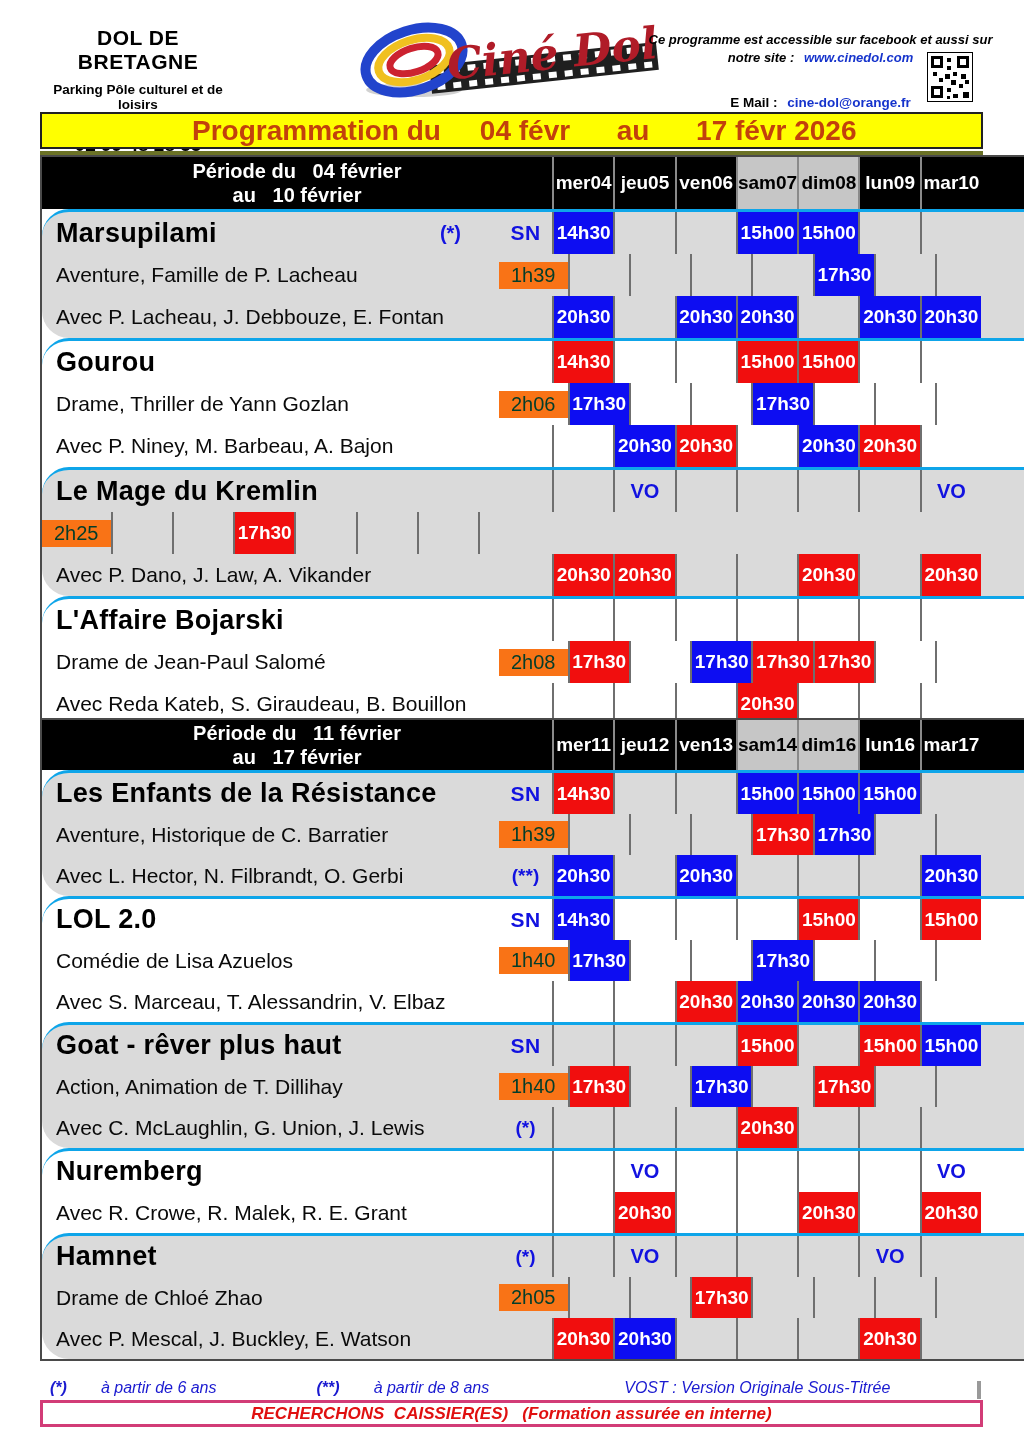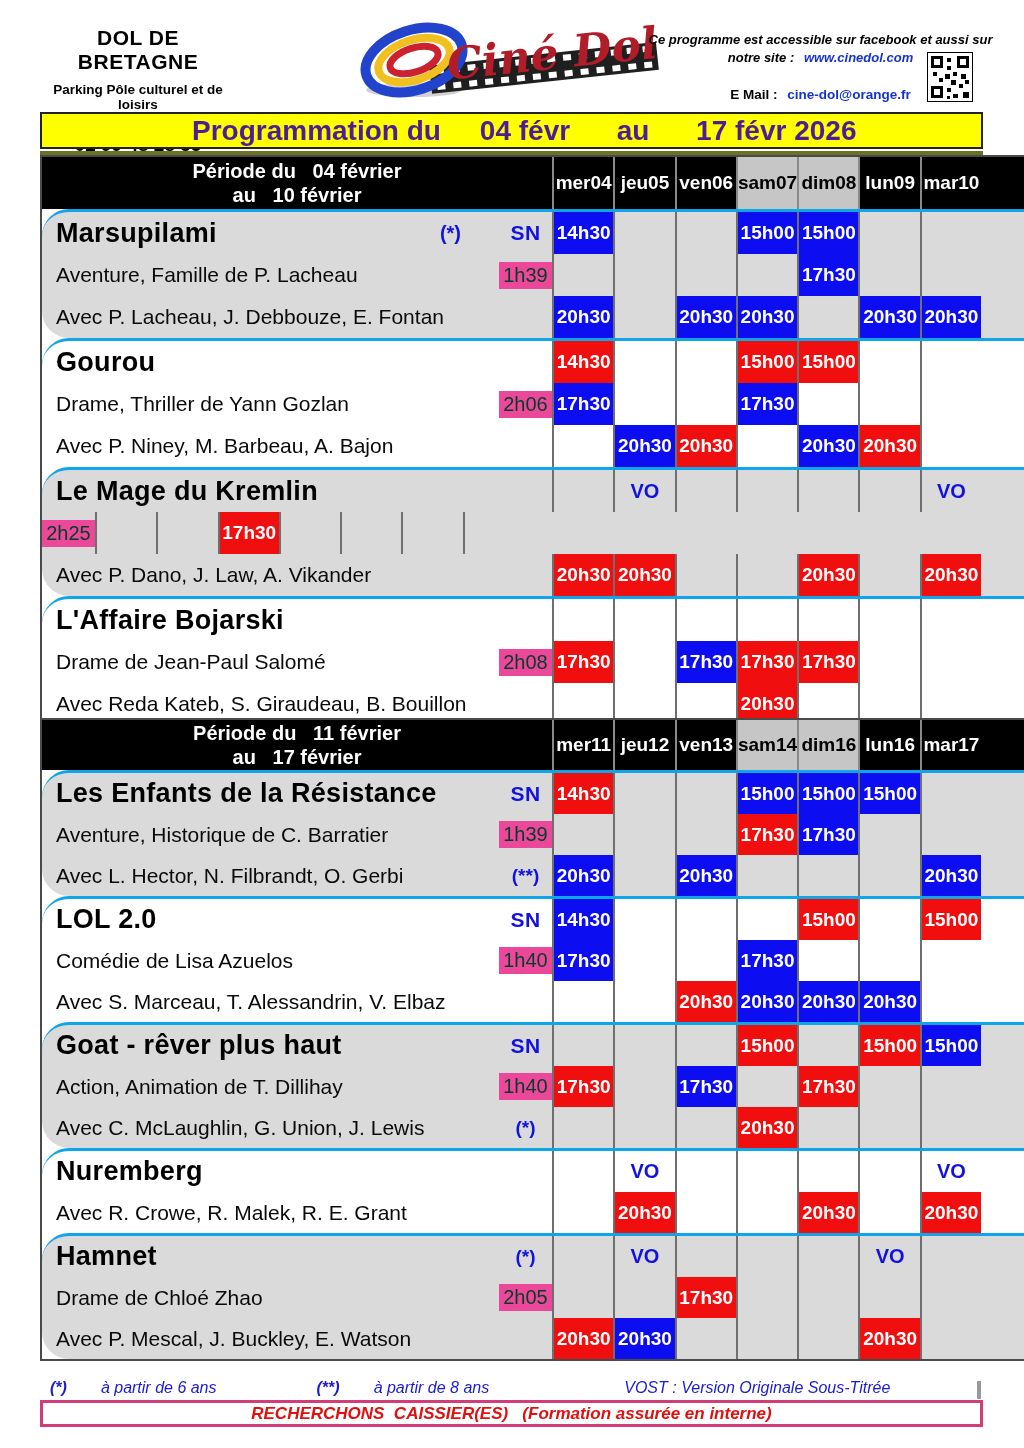--- a/index.html
+++ b/index.html
@@ -10,28 +10,28 @@
   .org{position:absolute;left:38px;top:26px;width:200px;text-align:center;color:#000;}
   .org .city{font-size:21px;font-weight:bold;letter-spacing:.5px;}
   .org .addr{font-size:13.5px;font-weight:bold;margin-top:8px;}
   .org .siret{font-size:11.5px;font-weight:bold;margin-top:8px;margin-left:40px;}
   .org .phone{font-size:19px;font-weight:bold;margin-top:2px;}
   .logo{position:absolute;left:352px;top:20px;}
   .tr-info{position:absolute;left:648px;top:32px;width:345px;text-align:center;color:#000;}
   .tr-info .l1{font-size:13px;font-weight:bold;font-style:italic;}
   .tr-info .l2{font-size:13px;font-weight:bold;font-style:italic;margin-top:3px;}
   .tr-info .site{color:#1533cc;margin-left:6px;}
-  .tr-info .l3{font-size:13.5px;font-weight:bold;margin-top:22px;}
+  .tr-info .l3{font-size:13.5px;font-weight:bold;margin-top:30px;}
   .tr-info .mail{color:#1533cc;margin-left:6px;}
   .qr{position:absolute;left:927px;top:52px;}
 
   
   .banner{position:absolute;left:40px;top:112px;width:943px;height:37px;background:#ffff00;
           border:2px solid #222;box-sizing:border-box;display:flex;align-items:center;
-          font-weight:bold;font-size:28px;color:#4c1d95;padding-left:150px;}
+          font-weight:bold;font-size:28px;color:#c2410c;padding-left:150px;}
   .banner span{white-space:pre;}
   .oliveline{position:absolute;left:40px;top:151px;width:943px;height:4px;background:#6b7226;}
 
   
   .sched{position:absolute;left:40px;width:1019px;border:2px solid #4a4a4a;box-sizing:border-box;}
   #t1{top:155px;} #t2{top:718px;}
   .phead{background:#000;color:#fff;display:flex;}
   #t1 .phead{height:52px;} #t2 .phead{height:50px;}
   .plabel{flex:0 0 510px;display:flex;flex-direction:column;justify-content:center;align-items:center;
           font-weight:bold;font-size:20px;line-height:24px;}
@@ -43,21 +43,21 @@
   .block{border-top:3px solid #0ea5e9;border-radius:27px;}
   .block.gray{background:#dadada;} .block.white{background:#ffffff;}
   .mrow{display:flex;}
   .p1 .mrow{height:42px;} .p2 .mrow{height:41px;}
   .info{flex:0 0 457px;display:flex;align-items:center;padding-left:14px;box-sizing:border-box;overflow:hidden;}
   .mtitle{font-size:27px;font-weight:bold;letter-spacing:.3px;white-space:nowrap;color:#000;}
   .tmark{margin-left:auto;margin-right:38px;color:#1212e0;font-weight:bold;font-size:20px;}
   .gtext,.ctext{font-size:21px;color:#0a0a0a;white-space:nowrap;}
   .badge{flex:0 0 53px;display:flex;align-items:center;justify-content:center;box-sizing:border-box;}
   .sn{color:#1212e0;font-weight:bold;font-size:21px;letter-spacing:.5px;}
-  .rt{background:#ec4899;color:#063;padding:2px 4px;font-size:20px;color:#033d2a;}
+  .rt{background:#f97316;color:#063;padding:2px 12px;font-size:20px;color:#033d2a;}
   .cm{color:#1212e0;font-weight:bold;font-size:19px;}
   .dc{flex:0 0 61.3px;border-left:2px solid #6f6f6f;box-sizing:border-box;display:flex;
       align-items:center;justify-content:center;font-weight:bold;font-size:19px;color:#fff;}
   .dc.cb{background:#0d0df2;} .dc.cr{background:#f10e0e;}
   .dc.vo{color:#1212e0;font-size:20px;}
 
   
   .legend{position:absolute;left:50px;top:1379px;width:930px;display:flex;align-items:center;
           font-style:italic;font-size:16px;color:#1a1ad0;}
   .legend .mk{font-weight:bold;}

